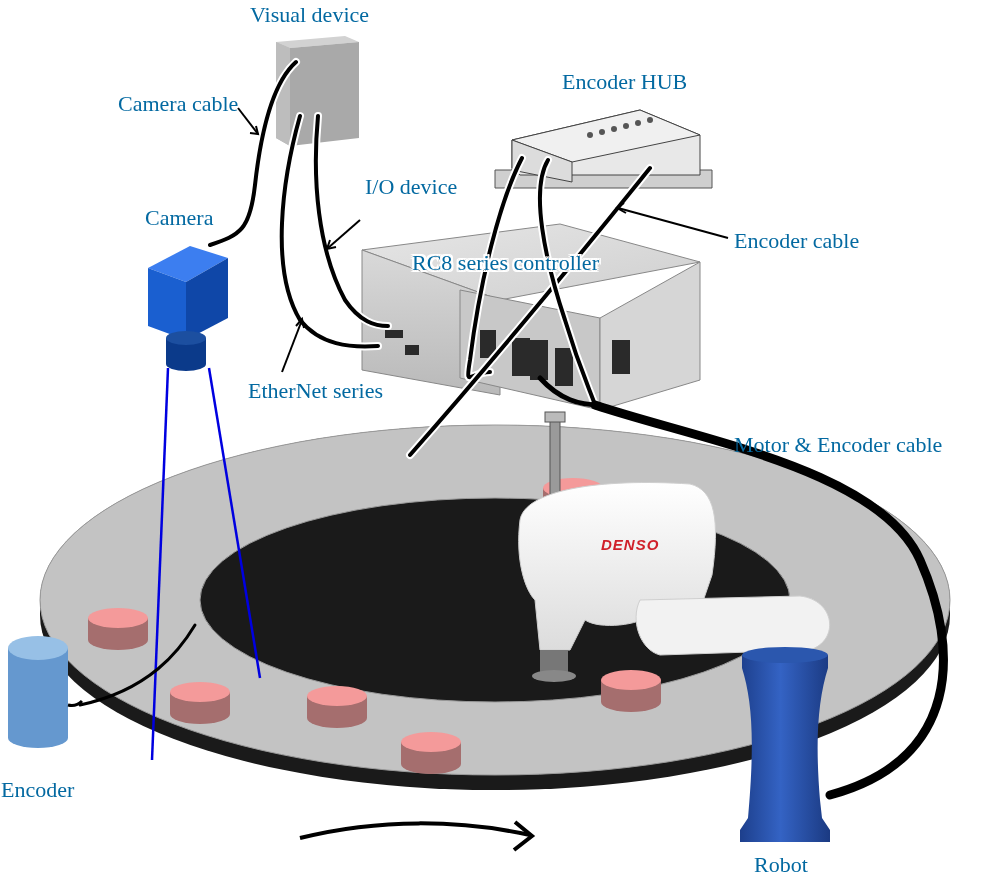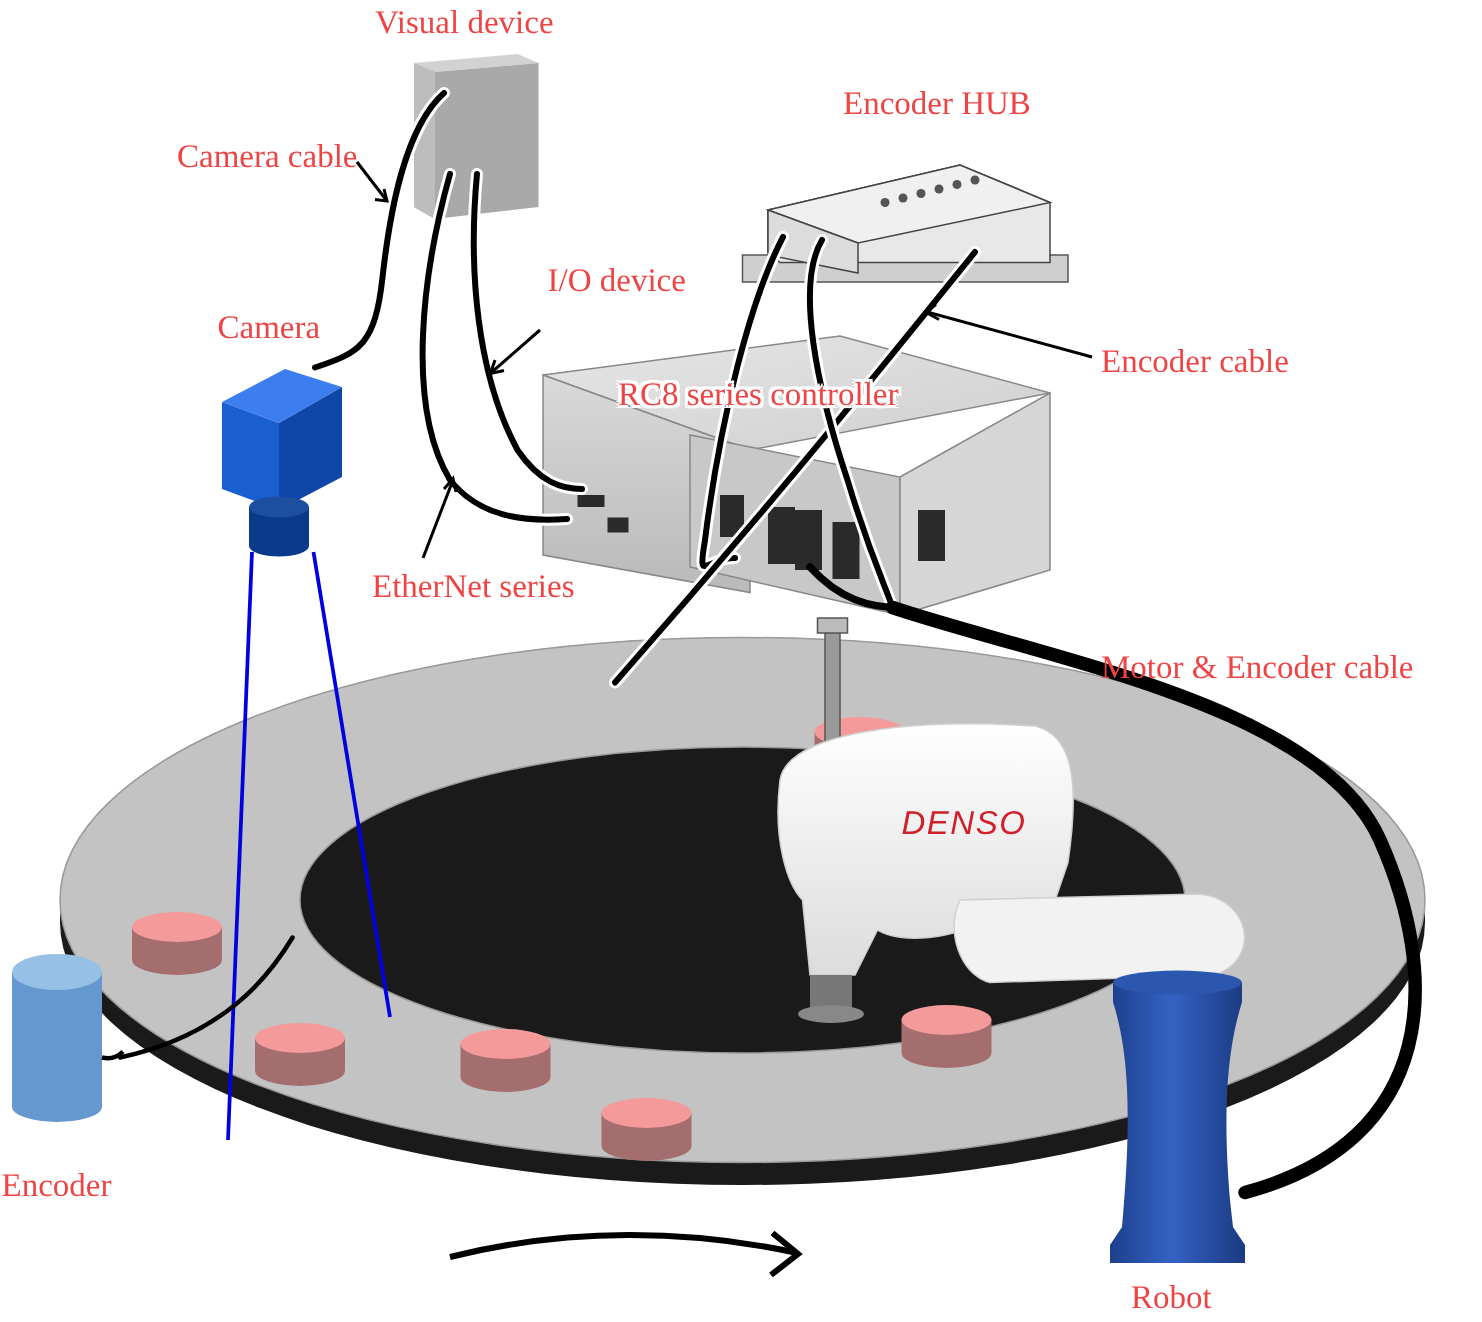--- a/index.html
+++ b/index.html
@@ -1,20 +1,20 @@
 <!DOCTYPE html>
 <html><head>
 <meta charset="utf-8">
 <style>
   html, body { margin: 0; padding: 0; background: #ffffff; }
   body { width: 988px; height: 881px; position: relative; overflow: hidden; font-family: "Liberation Serif", serif; }
   #diagram { position: absolute; left: 0; top: 0; }
-  .lbl { position: absolute; font-family: "Liberation Serif", serif; font-size: 22px; color: #ef4444; white-space: nowrap; line-height: 1; }
+  .lbl { position: absolute; font-family: "Liberation Serif", serif; font-size: 22px; color: #0369a1; white-space: nowrap; line-height: 1; }
   .lbl.halo { text-shadow: -2px 0 #fff, 2px 0 #fff, 0 -2px #fff, 0 2px #fff, -2px -2px #fff, 2px 2px #fff, -2px 2px #fff, 2px -2px #fff; }
-  .brand { position: absolute; font-family: "Liberation Sans", sans-serif; font-style: italic; font-weight: normal; font-size: 22px; letter-spacing: 1px; white-space: nowrap; }
+  .brand { position: absolute; font-family: "Liberation Sans", sans-serif; font-style: italic; font-weight: bold; font-size: 15px; letter-spacing: 1px; white-space: nowrap; }
 </style>
 </head>
 <body>
 
 <svg id="diagram" width="988" height="881" viewBox="0 0 988 881" xmlns="http://www.w3.org/2000/svg">
   <defs>
     <linearGradient id="ctrlTop" x1="0" y1="0" x2="1" y2="1">
       <stop offset="0" stop-color="#e6e6e6"></stop>
         <stop offset="1" stop-color="#cfcfcf"></stop>
     </linearGradient>
@@ -171,20 +171,20 @@
   <g>
     <path d="M300,838 C380,818 460,820 530,835" stroke="#000" stroke-width="4" fill="none"></path>
     <path d="M515,822 L532,836 L514,850" stroke="#000" stroke-width="4" fill="none"></path>
   </g>
 </svg>
 
 <div class="lbl" style="left:250px; top:4px;">Visual device</div>
 <div class="lbl" style="left:118px; top:93px;">Camera cable</div>
 <div class="lbl" style="left:145px; top:207px;">Camera</div>
 <div class="lbl" style="left:365px; top:176px;">I/O device</div>
-<div class="lbl" style="left:562px; top:58px;">Encoder HUB</div>
+<div class="lbl" style="left:562px; top:71px;">Encoder HUB</div>
 <div class="lbl" style="left:734px; top:230px;">Encoder cable</div>
 <div class="lbl halo" style="left:412px; top:252px;font-family:Liberation Serif, serif;">RC8 series controller</div>
 <div class="lbl" style="left:248px; top:380px;">EtherNet series</div>
 <div class="lbl" style="left:734px; top:434px;">Motor &amp; Encoder cable</div>
 <div class="lbl" style="left:1px; top:735px;margin-top:44px;">Encoder</div>
 <div class="lbl" style="left:754px; top:854px;">Robot</div>
 <div class="brand" style="left:601px; top:536px; color:#d0202a;">DENSO</div>
 
 </body></html>

